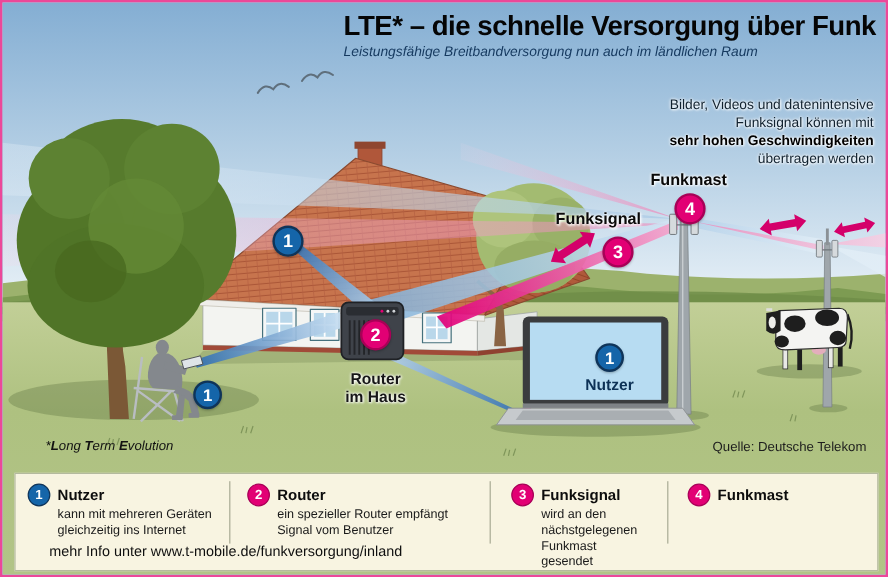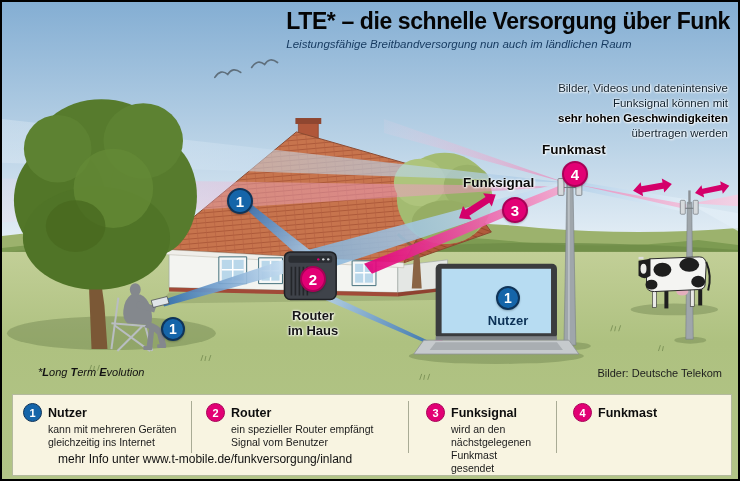--- a/index.html
+++ b/index.html
@@ -1,18 +1,18 @@
 <!DOCTYPE html>
 <html><head>
 <meta charset="utf-8">
 <style>
   html,body{margin:0;padding:0;background:#555;}
   .stage{
     position:relative;width:740px;height:481px;box-sizing:border-box;
-    border:2px solid #000000;background:#a9c6de;overflow:hidden;
+    border:2px solid #ec4899;background:#a9c6de;overflow:hidden;
     font-family:"Liberation Sans",sans-serif;
   }
   svg.scene{position:absolute;left:0;top:0;width:736px;height:477px;display:block;}
   .ov{position:absolute;}
   .halo{text-shadow:0 0 2px #fff,0 0 3px rgba(255,255,255,.9),1px 1px 2px rgba(255,255,255,.8);}
   .title{font-size:23px;font-weight:bold;color:#050505;letter-spacing:-0.4px;white-space:nowrap;}
   .subtitle{font-size:11.5px;font-style:italic;color:#15395f;margin-top:3px;}
   .info-note{font-size:11.5px;line-height:15px;color:#10212f;text-align:right;}
   .info-note .b{font-weight:bold;color:#000;}
   .scene-label{font-weight:bold;font-size:13.5px;color:#0a0a0a;white-space:nowrap;}
@@ -34,21 +34,21 @@
   .source{font-size:11px;color:#1d1d1d;}
   .legend-panel{
     position:absolute;left:10px;top:392px;width:720px;height:82px;box-sizing:border-box;
     background:#f8f4e1;border:1px solid #b4ba9e;
   }
   .leg-item{position:absolute;top:8px;}
   .leg-head{display:flex;align-items:center;gap:6px;}
   .leg-title{font-weight:bold;font-size:12.5px;color:#0d0d0d;}
   .leg-desc{margin:1px 0 0 25px;font-size:10.5px;line-height:13px;color:#1a1a1a;}
   .leg-div{position:absolute;top:6px;width:1px;height:52px;background:#a9ab95;}
-  .more-info{position:absolute;left:45px;top:57px;font-size:12px;color:#0f0f0f;}
+  .more-info{position:absolute;left:28px;top:57px;font-size:12px;color:#0f0f0f;}
 </style>
 </head>
 <body>
 
 <div class="stage">
 
   <svg class="scene" viewBox="0 0 740 481" preserveAspectRatio="none">
     <defs>
       <linearGradient id="gSky" x1="0" y1="0" x2="0" y2="1">
         <stop offset="0" stop-color="#84aed3"></stop>
@@ -310,21 +310,21 @@
   <div class="ov nutzer-label center" style="left:450px;top:311px;width:112px;">Nutzer</div>
 
   <div class="ov badge blue lg" style="left:225px;top:186px;">1</div>
   <div class="ov badge blue md" style="left:159px;top:315px;">1</div>
   <div class="ov badge blue md" style="left:494px;top:284px;">1</div>
   <div class="ov badge magenta lg" style="left:298px;top:264px;">2</div>
   <div class="ov badge magenta lg" style="left:500px;top:195px;">3</div>
   <div class="ov badge magenta lg" style="left:560px;top:159px;">4</div>
 
   <div class="ov footnote" style="left:36px;top:364px;"><span>*</span><span class="b">L</span><span>ong </span><span class="b">T</span><span>erm </span><span class="b">E</span><span>volution</span></div>
-  <div class="ov source" style="right:16px;top:365px;">Bilder: Deutsche Telekom</div>
+  <div class="ov source" style="right:16px;top:365px;">Quelle: Deutsche Telekom</div>
 
   <div class="legend-panel">
     <div class="leg-item" style="left:10px;width:158px;">
       <div class="leg-head">
         <span class="badge blue sm">1</span>
         <span class="leg-title">Nutzer</span>
       </div>
       <div class="leg-desc">kann mit mehreren Geräten gleichzeitig ins Internet</div>
     </div>
     <div class="leg-div" style="left:178px;"></div>

